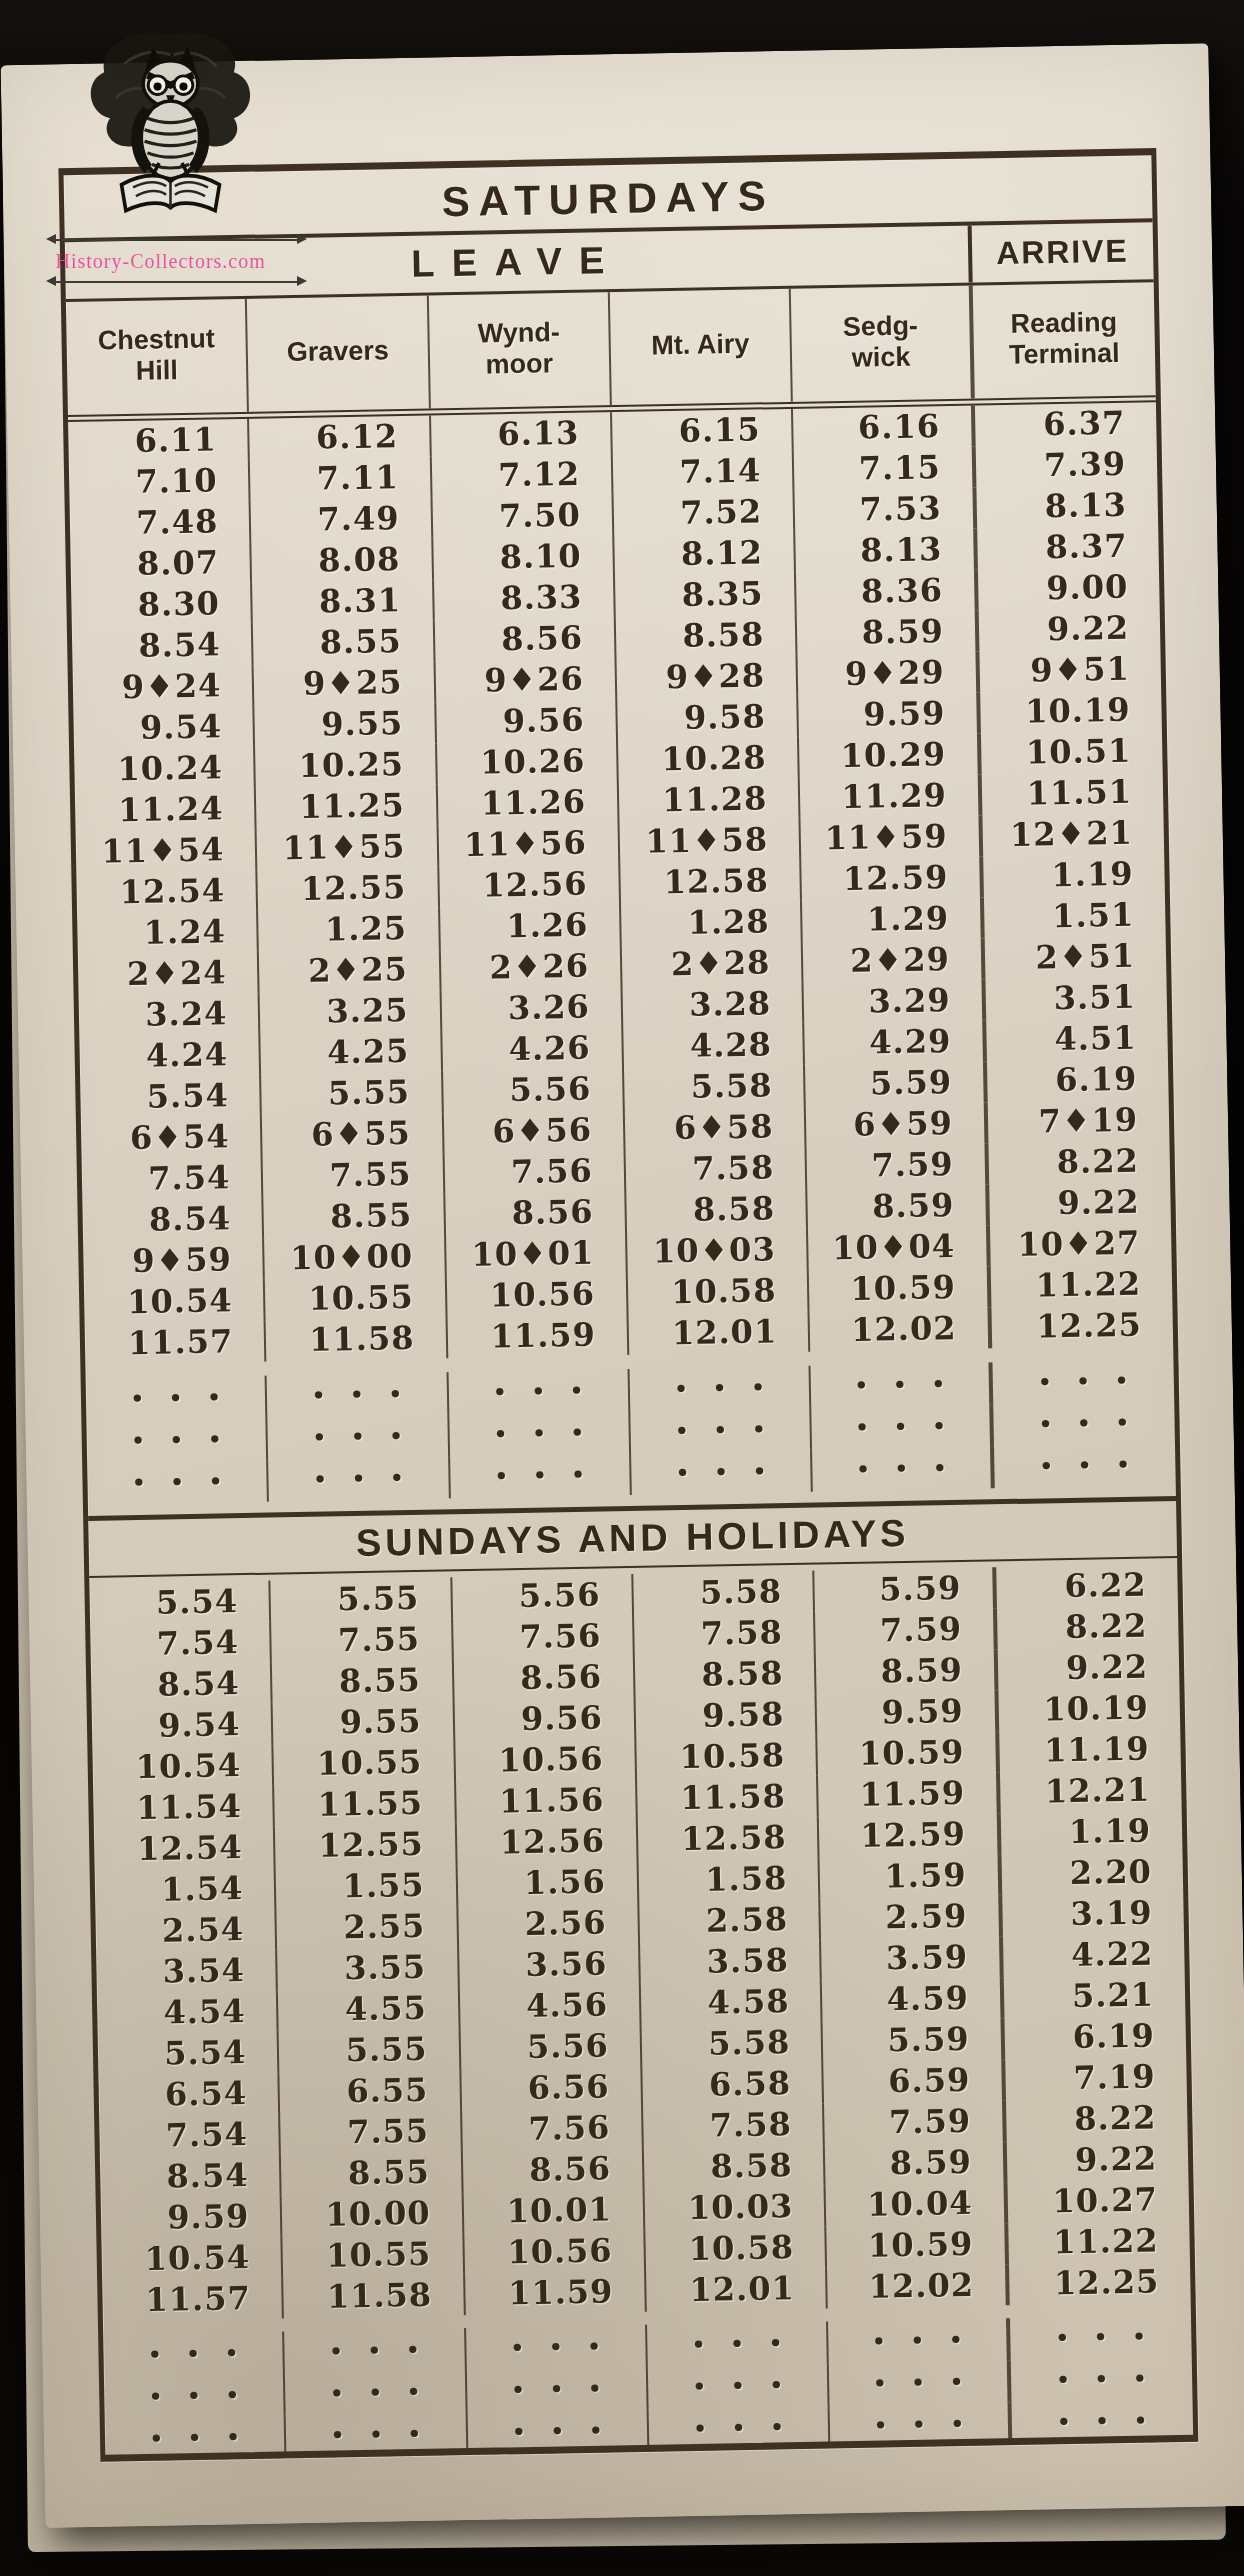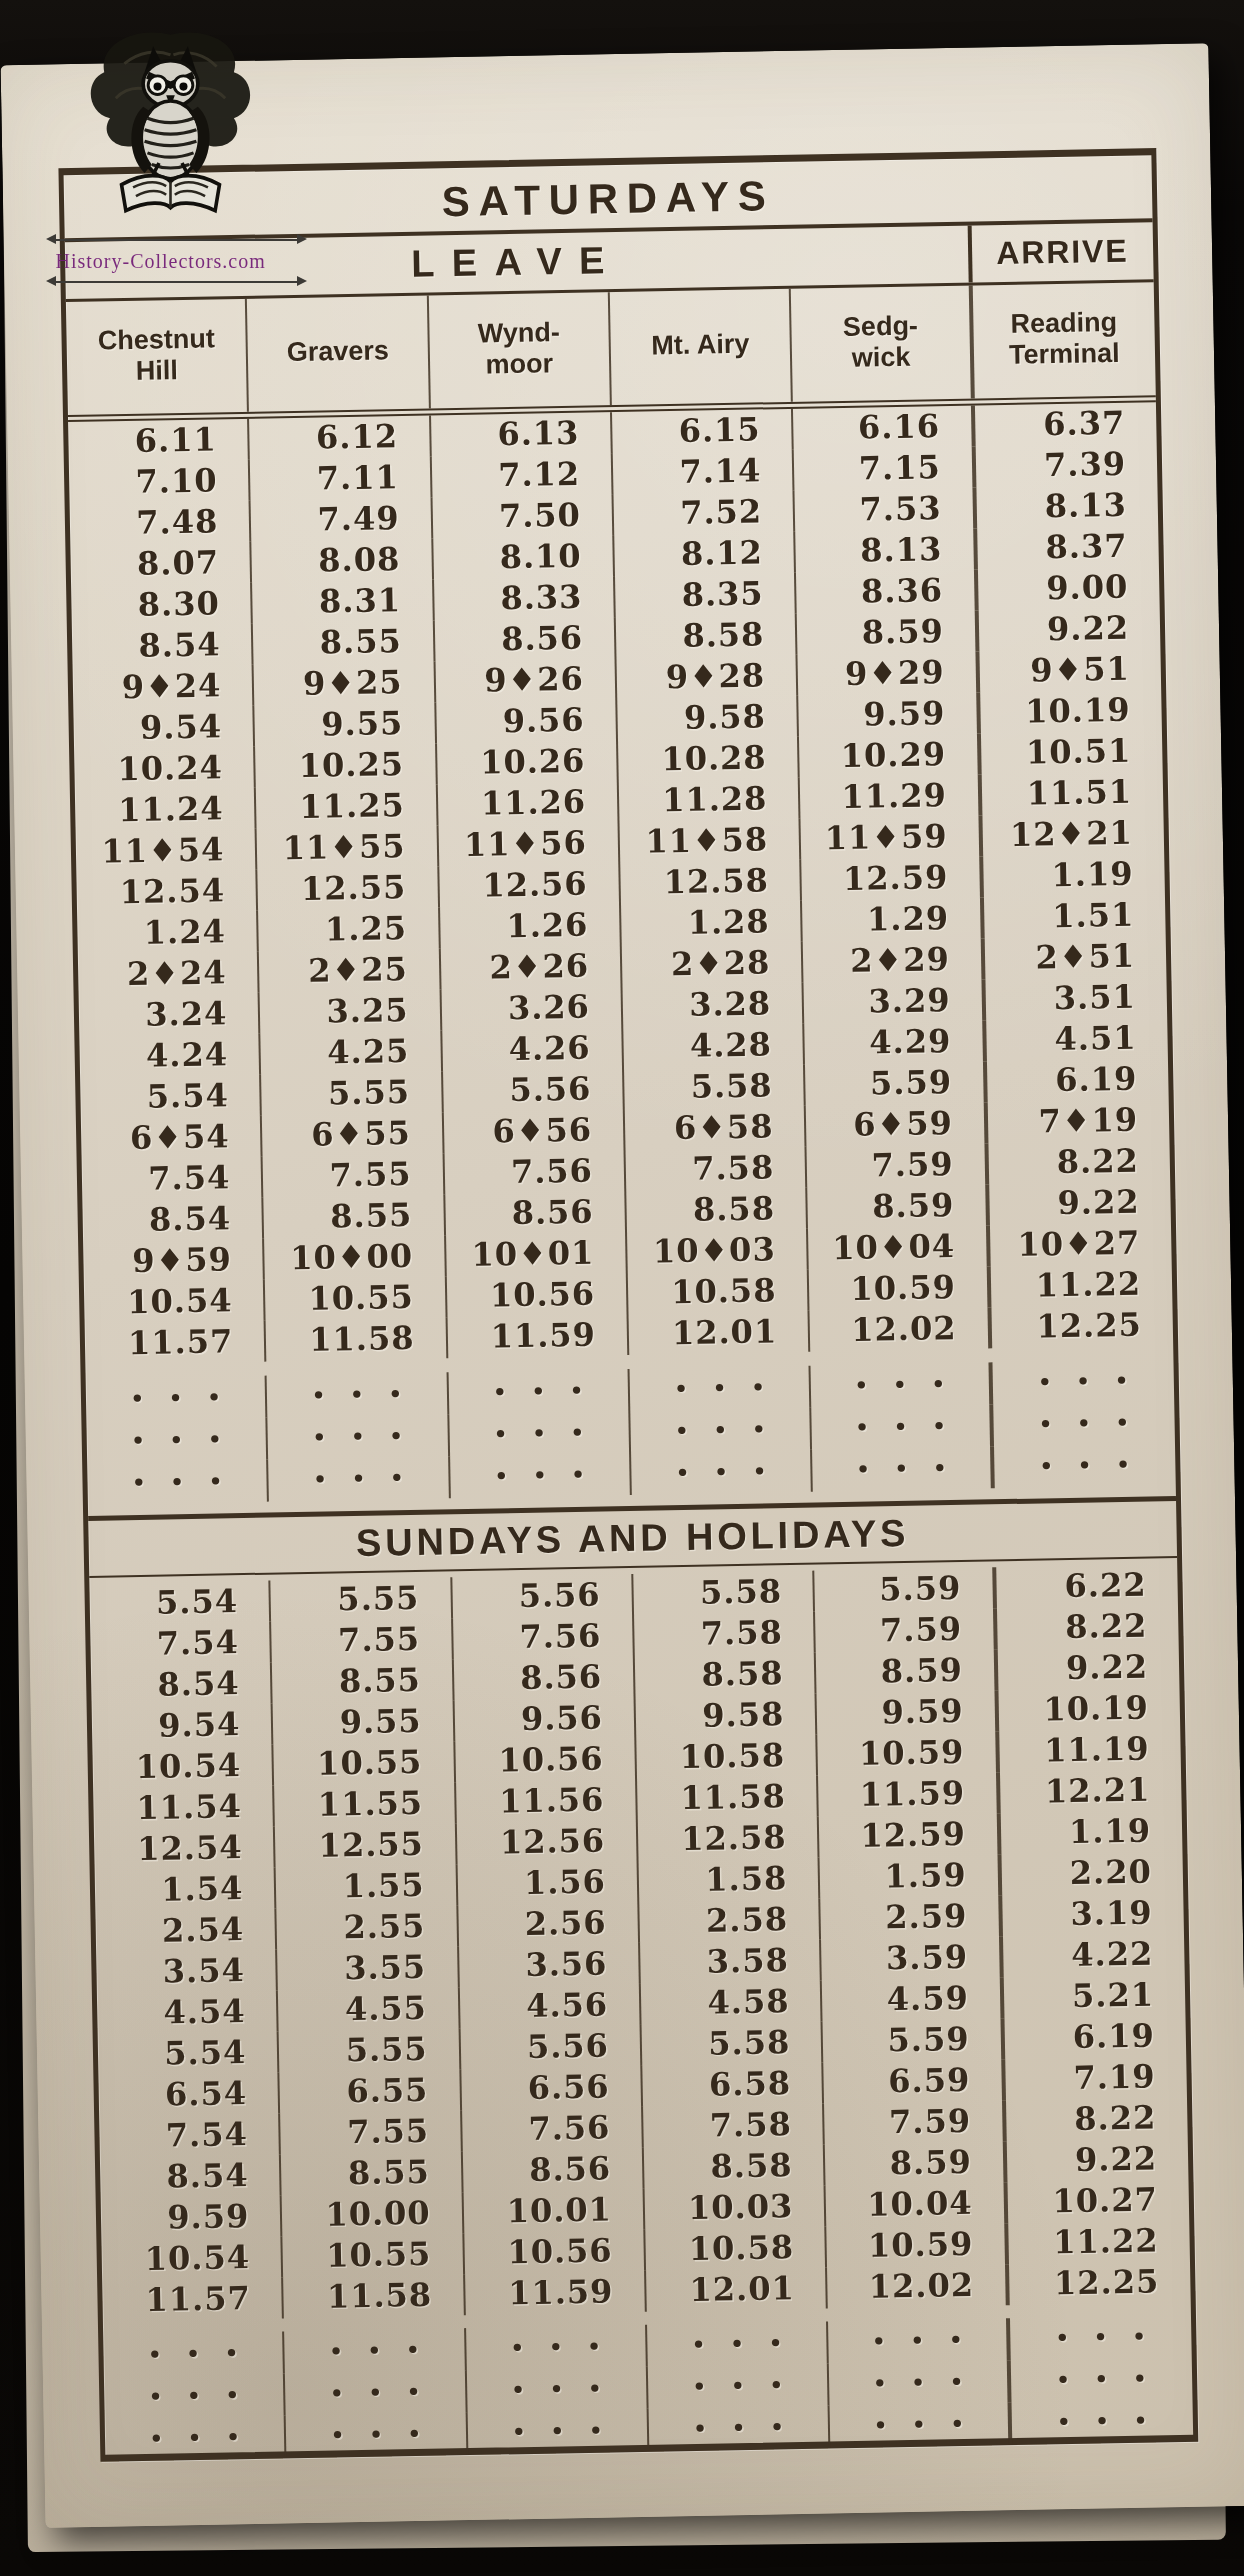--- a/index.html
+++ b/index.html
@@ -96,21 +96,21 @@
   .wm-line{position:relative;height:1.9px;background:#3c3a36;width:242px;margin:3.8px 0 0 11.5px;}
   .wm-line::before{
     content:'';position:absolute;left:-9.6px;top:-4.8px;
     border-right:10.6px solid #3c3a36;border-top:5.8px solid transparent;border-bottom:5.8px solid transparent;
   }
   .wm-line::after{
     content:'';position:absolute;right:-9.6px;top:-4.8px;
     border-left:10.6px solid #3c3a36;border-top:5.8px solid transparent;border-bottom:5.8px solid transparent;
   }
   .wm-text{
-    font-family:"Liberation Serif",serif;font-size:20px;color:#701a75;
+    font-family:"Liberation Serif",serif;font-size:20px;color:#ec4899;
     letter-spacing:1px;margin:9.6px 0 7.7px 11.5px;opacity:0.92;
   }
 </style>
 </head>
 <body>
 
 <div class="photo">
   <div class="under-page"></div>
 
   <div class="card">

